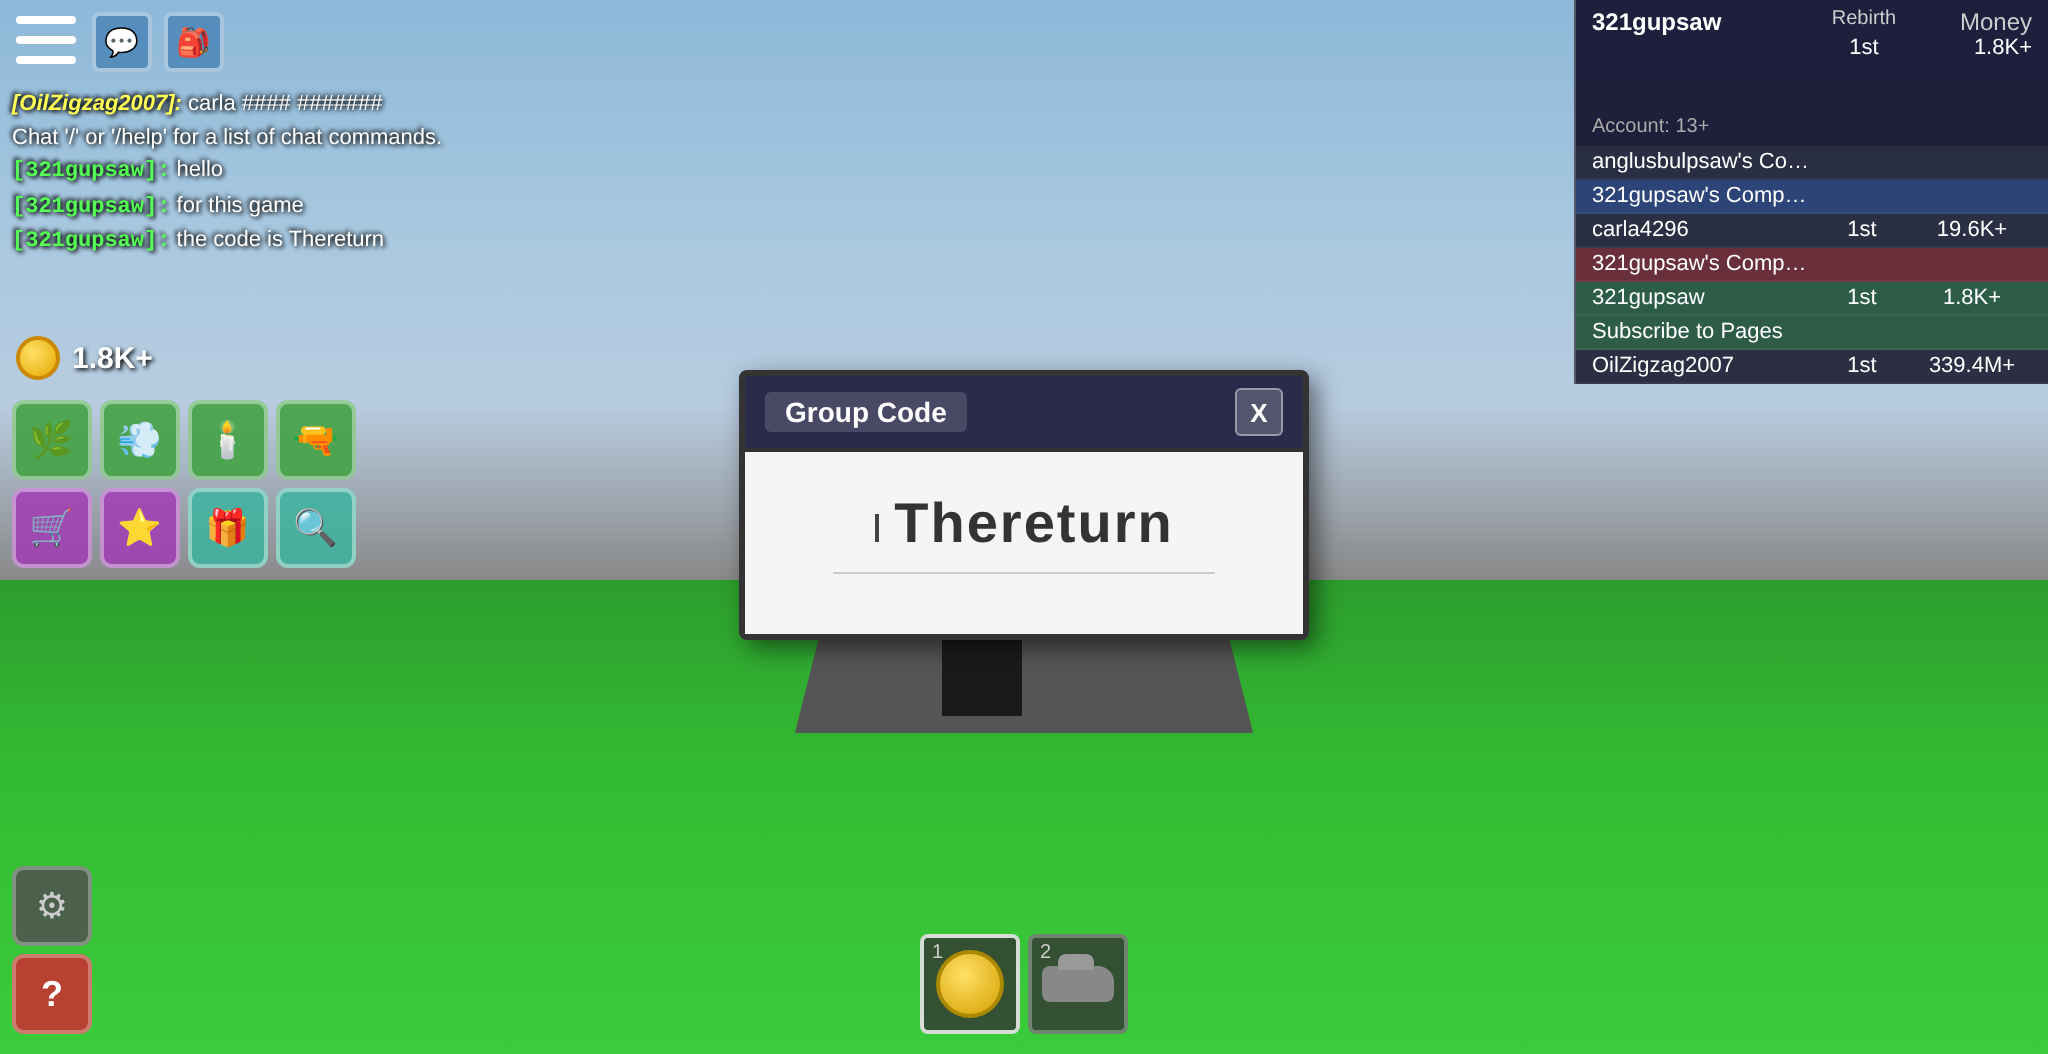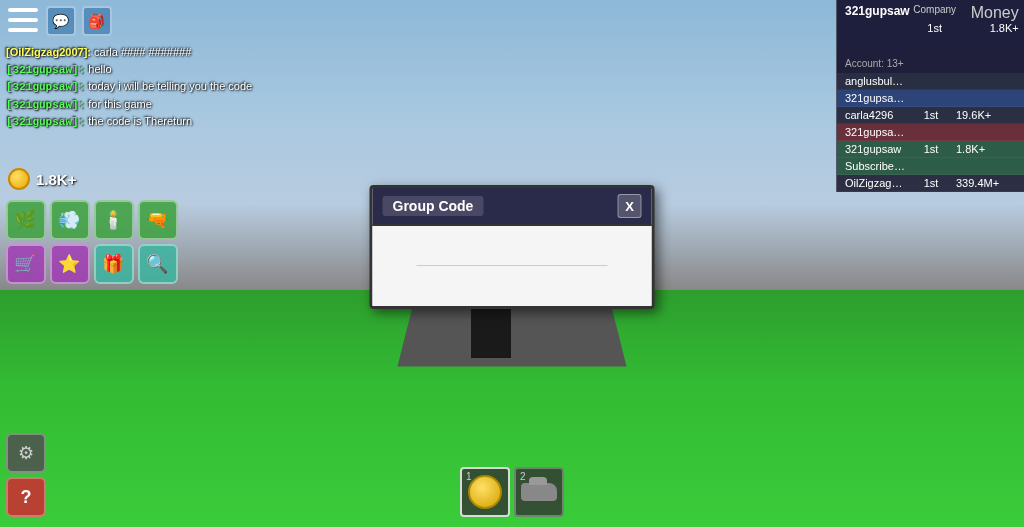--- a/index.html
+++ b/index.html
@@ -77,21 +77,21 @@
       color: #fff;
       text-shadow: 1px 1px 2px #000, -1px -1px 2px #000;
       white-space: nowrap;
     }
 
     .chat-name {
       font-weight: bold;
     }
 
     .chat-name.green { color: #55ff55; font-family: Liberation Mono, monospace; }
-    .chat-name.yellow { color: #ffff55; }
+    .chat-name.yellow { color: #ffff55; font-style: italic; }
 
     
     #money-display {
       position: absolute;
       top: 168px;
       left: 8px;
       display: flex;
       align-items: center;
       gap: 6px;
       color: #fff;
@@ -216,21 +216,21 @@
       color: #fff;
       font-size: 14px;
       cursor: pointer;
     }
 
     
     #leaderboard {
       position: absolute;
       top: 0;
       right: 0;
-      width: 188px;
+      width: 237px;
       background: rgba(20,20,40,0.85);
       border-left: 1px solid rgba(255,255,255,0.2);
     }
 
     .lb-header {
       display: flex;
       padding: 4px 8px;
       background: rgba(30,30,60,0.9);
     }
 
@@ -273,21 +273,21 @@
 
     .lb-rank {
       width: 50px;
       text-align: center;
       color: #fff;
       font-size: 11px;
     }
 
     .lb-money {
       width: 60px;
-      text-align: left;
+      text-align: center;
       color: #fff;
       font-size: 11px;
     }
 
     #group-code-modal {
       width: 285px;
       background: #fff;
       border: 3px solid #333;
       border-radius: 4px;
       pointer-events: all;
@@ -456,26 +456,25 @@
   <div class="top-icon">💬</div>
   <div class="top-icon">🎒</div>
 </div>
 
 <div id="chat-panel">
   <div class="chat-line">
     <span class="chat-name yellow">[OilZigzag2007]:</span>
     <span> carla #### #######</span>
   </div>
   <div class="chat-line">
+    <span>Chat '/' or '/help' for a list of chat commands.</span>
+  </div>
+  <div class="chat-line">
     <span class="chat-name green">[321gupsaw]:</span>
     <span> hello</span>
-  </div>
-  <div class="chat-line">
-    <span class="chat-name green">[321gupsaw]:</span>
-    <span> today i will be telling you the code</span>
   </div>
   <div class="chat-line">
     <span class="chat-name green">[321gupsaw]:</span>
     <span> for this game</span>
   </div>
   <div class="chat-line">
     <span class="chat-name green">[321gupsaw]:</span>
     <span> the code is Thereturn</span>
   </div>
 </div>
@@ -506,22 +505,22 @@
 </div>
 
 <div id="leaderboard">
   <div class="lb-header">
     <div class="lb-player-info">
       <div class="lb-player-name">321gupsaw</div>
       <div class="lb-player-sub">Account: 13+</div>
     </div>
     <div style="display:flex; flex-direction:column; align-items:flex-end;">
       <div style="display:flex; gap:4px;">
-        <span style="color:#ccc; font-size:10px; width:50px; text-align:center;">Company</span>
-        <span style="color:#ccc; font-size:16px; width:55px; text-align:right;">Money</span>
+        <span style="color:#ccc; font-size:10px; width:50px; text-align:center;">Rebirth</span>
+        <span style="color:#ccc; font-size:12px; width:55px; text-align:right;">Money</span>
       </div>
       <div style="display:flex; gap:4px;">
         <span style="color:#fff; font-size:11px; width:50px; text-align:center;">1st</span>
         <span style="color:#fff; font-size:11px; width:55px; text-align:right;">1.8K+</span>
       </div>
     </div>
   </div>
 
   <div class="lb-row">
     <span class="lb-name">anglusbulpsaw's Company</span>
@@ -559,20 +558,23 @@
     <span class="lb-money">339.4M+</span>
   </div>
 </div>
 
 <div id="group-code-modal">
   <div class="modal-titlebar">
     <span class="modal-title">Group Code</span>
     <div class="modal-close">X</div>
   </div>
   <div class="modal-body">
+    <div class="group-code-text">
+      <span class="cursor-indicator"></span><span>Thereturn</span>
+    </div>
     <div class="modal-underline"></div>
   </div>
 </div>
 
 <div id="hotbar">
   <div class="hotbar-slot active">
     <span class="hotbar-slot-num">1</span>
     <div class="item-circle"></div>
   </div>
   <div class="hotbar-slot">

